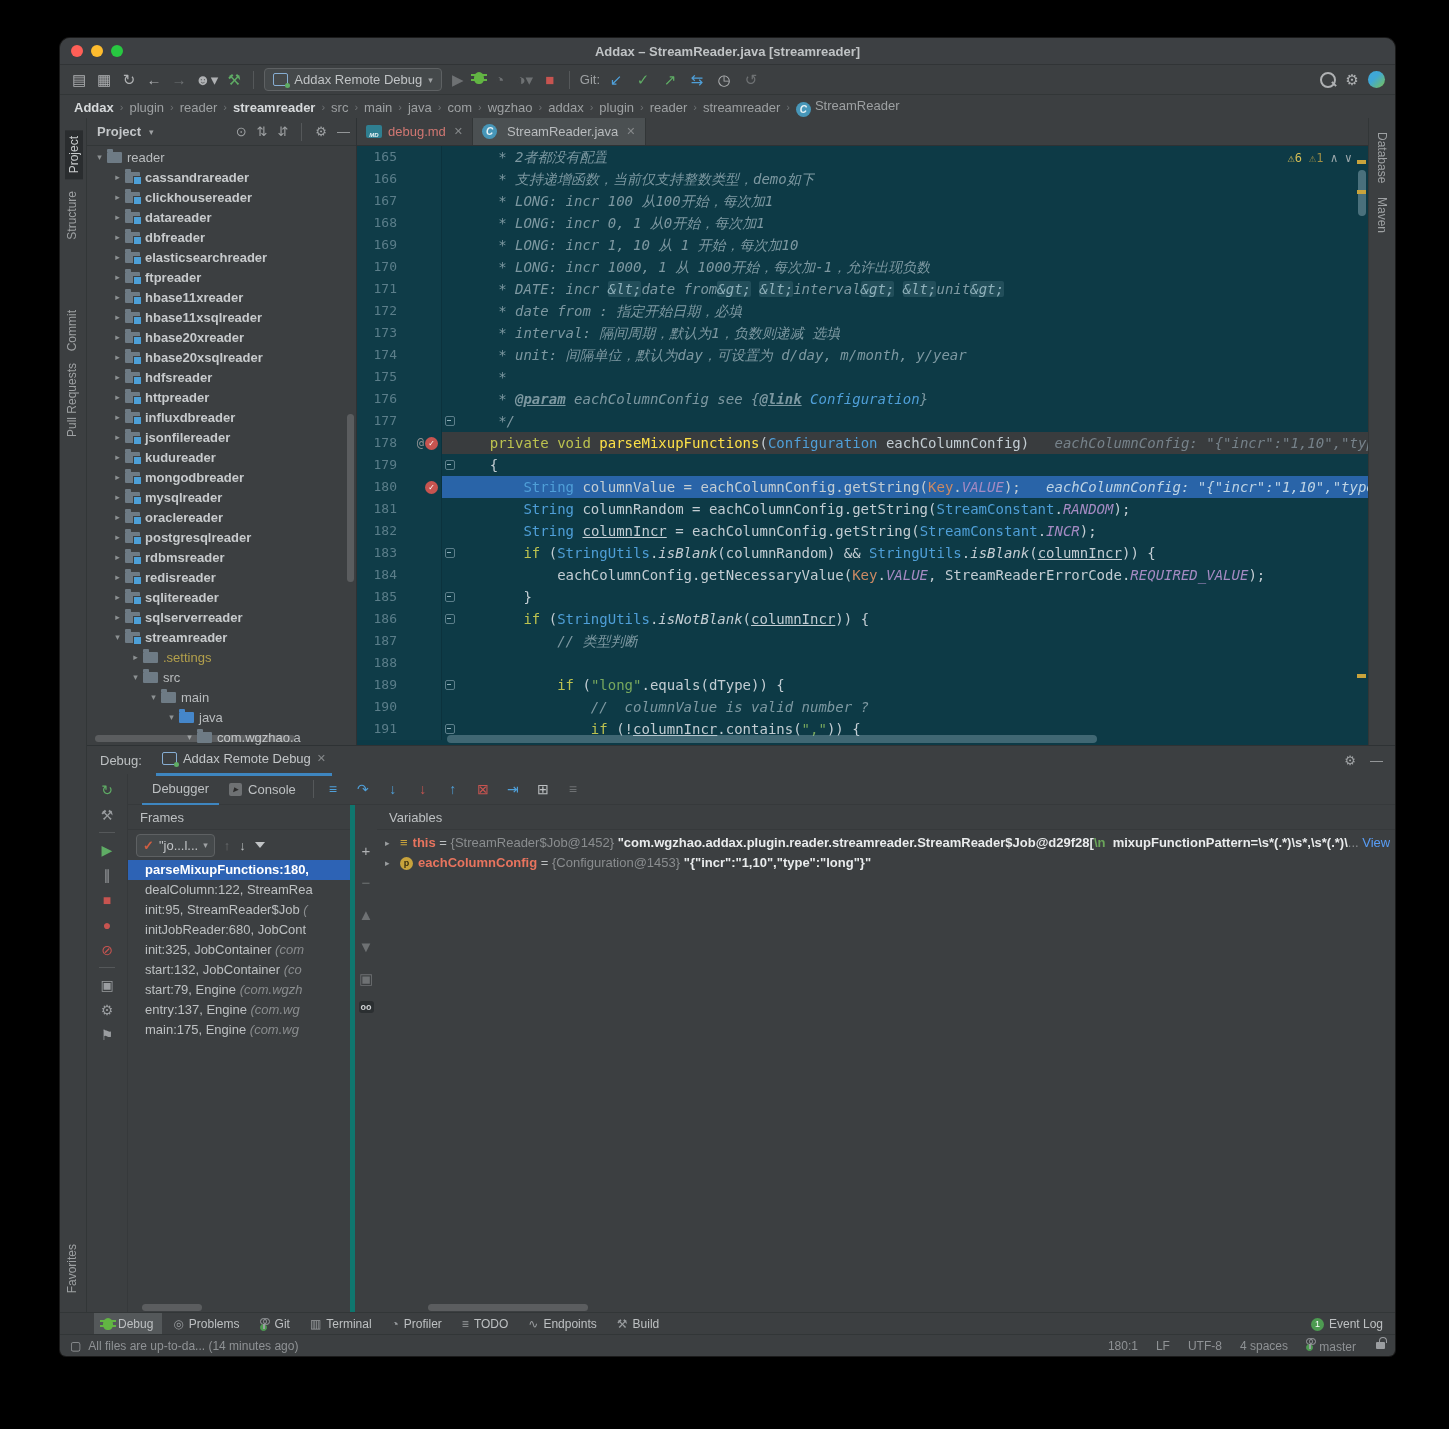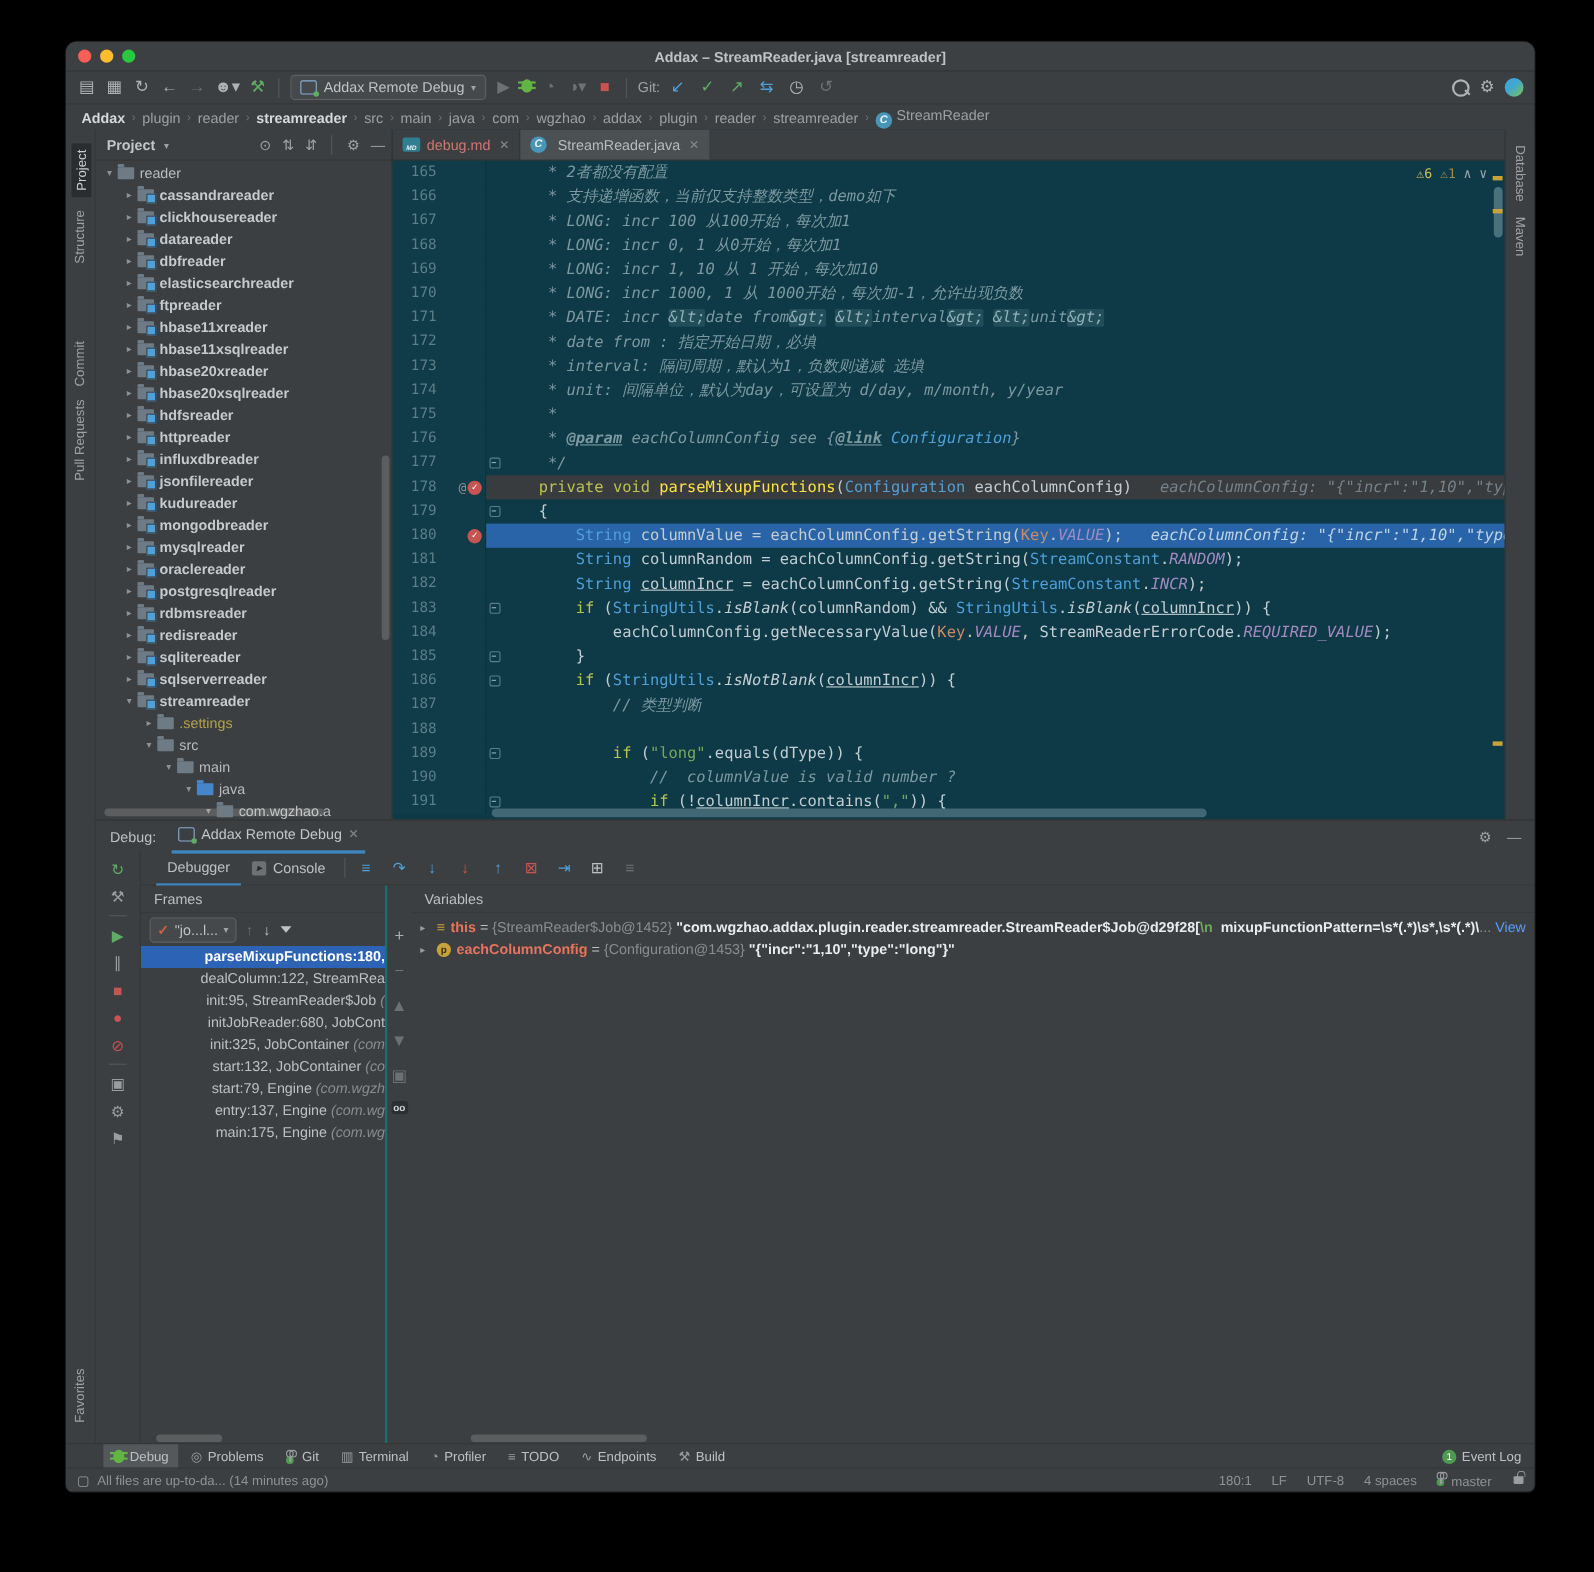--- a/index.html
+++ b/index.html
@@ -113,21 +113,21 @@
   #dIconCol{width:40px;flex:none;display:flex;flex-direction:column;align-items:center;padding-top:8px;gap:9px;border-right:1px solid #36393b;}
   .dic{font-size:14px;line-height:16px;color:#9a9da0;}
   .dsep{width:16px;height:1px;background:#55585a;}
   #dmain{flex:1;display:flex;flex-direction:column;min-width:0;}
   #dtoolbar{height:30px;display:flex;align-items:center;gap:4px;border-bottom:1px solid #36393b;padding-left:14px;}
   .dvtab{height:30px;display:flex;align-items:center;gap:6px;padding:0 10px;color:#bdc0c2;justify-content:center;}
   .dvtab.sel{border-bottom:2px solid #3e86c0;}
   .conIcon{width:13px;height:13px;background:#6e7173;border-radius:2px;color:#2b2b2b;font-size:9px;display:flex;align-items:center;justify-content:center;font-weight:bold;}
   .sico{min-width:24px;text-align:center;font-size:14px;}
   #dcontent{flex:1;display:flex;min-height:0;position:relative;}
-  #frames{width:222px;flex:none;border-right:2px solid #0f766e;display:flex;flex-direction:column;text-align:right;}
+  #frames{width:222px;flex:none;border-right:5px solid #0f766e;display:flex;flex-direction:column;}
   .paneTitle{height:24px;display:flex;align-items:center;padding-left:12px;color:#bdc0c2;border-bottom:1px solid #36393b;}
   #fToolbar{height:30px;display:flex;align-items:center;gap:9px;padding-left:8px;}
   #threadCombo{height:21px;display:flex;align-items:center;gap:5px;background:#45494b;border:1px solid #5e6163;border-radius:4px;padding:0 6px;max-width:110px;color:#c0c3c5;}
   .okmark{color:#cf5e42;font-weight:bold;}
   .funnel{width:0;height:0;border-left:5px solid transparent;border-right:5px solid transparent;border-top:6px solid #c0c3c5;}
   #flist{flex:1;overflow:hidden;}
   .frow{height:20px;line-height:20px;padding-left:17px;white-space:nowrap;overflow:hidden;color:#bdc0c2;}
   .frow.sel{background:#2d63b5;color:#fff;font-weight:bold;}
   .fpkg{color:#8a8d8f;font-style:italic;}
   #splitcol{width:22px;flex:none;display:flex;flex-direction:column;align-items:center;padding-top:36px;gap:12px;color:#c0c3c5;}

